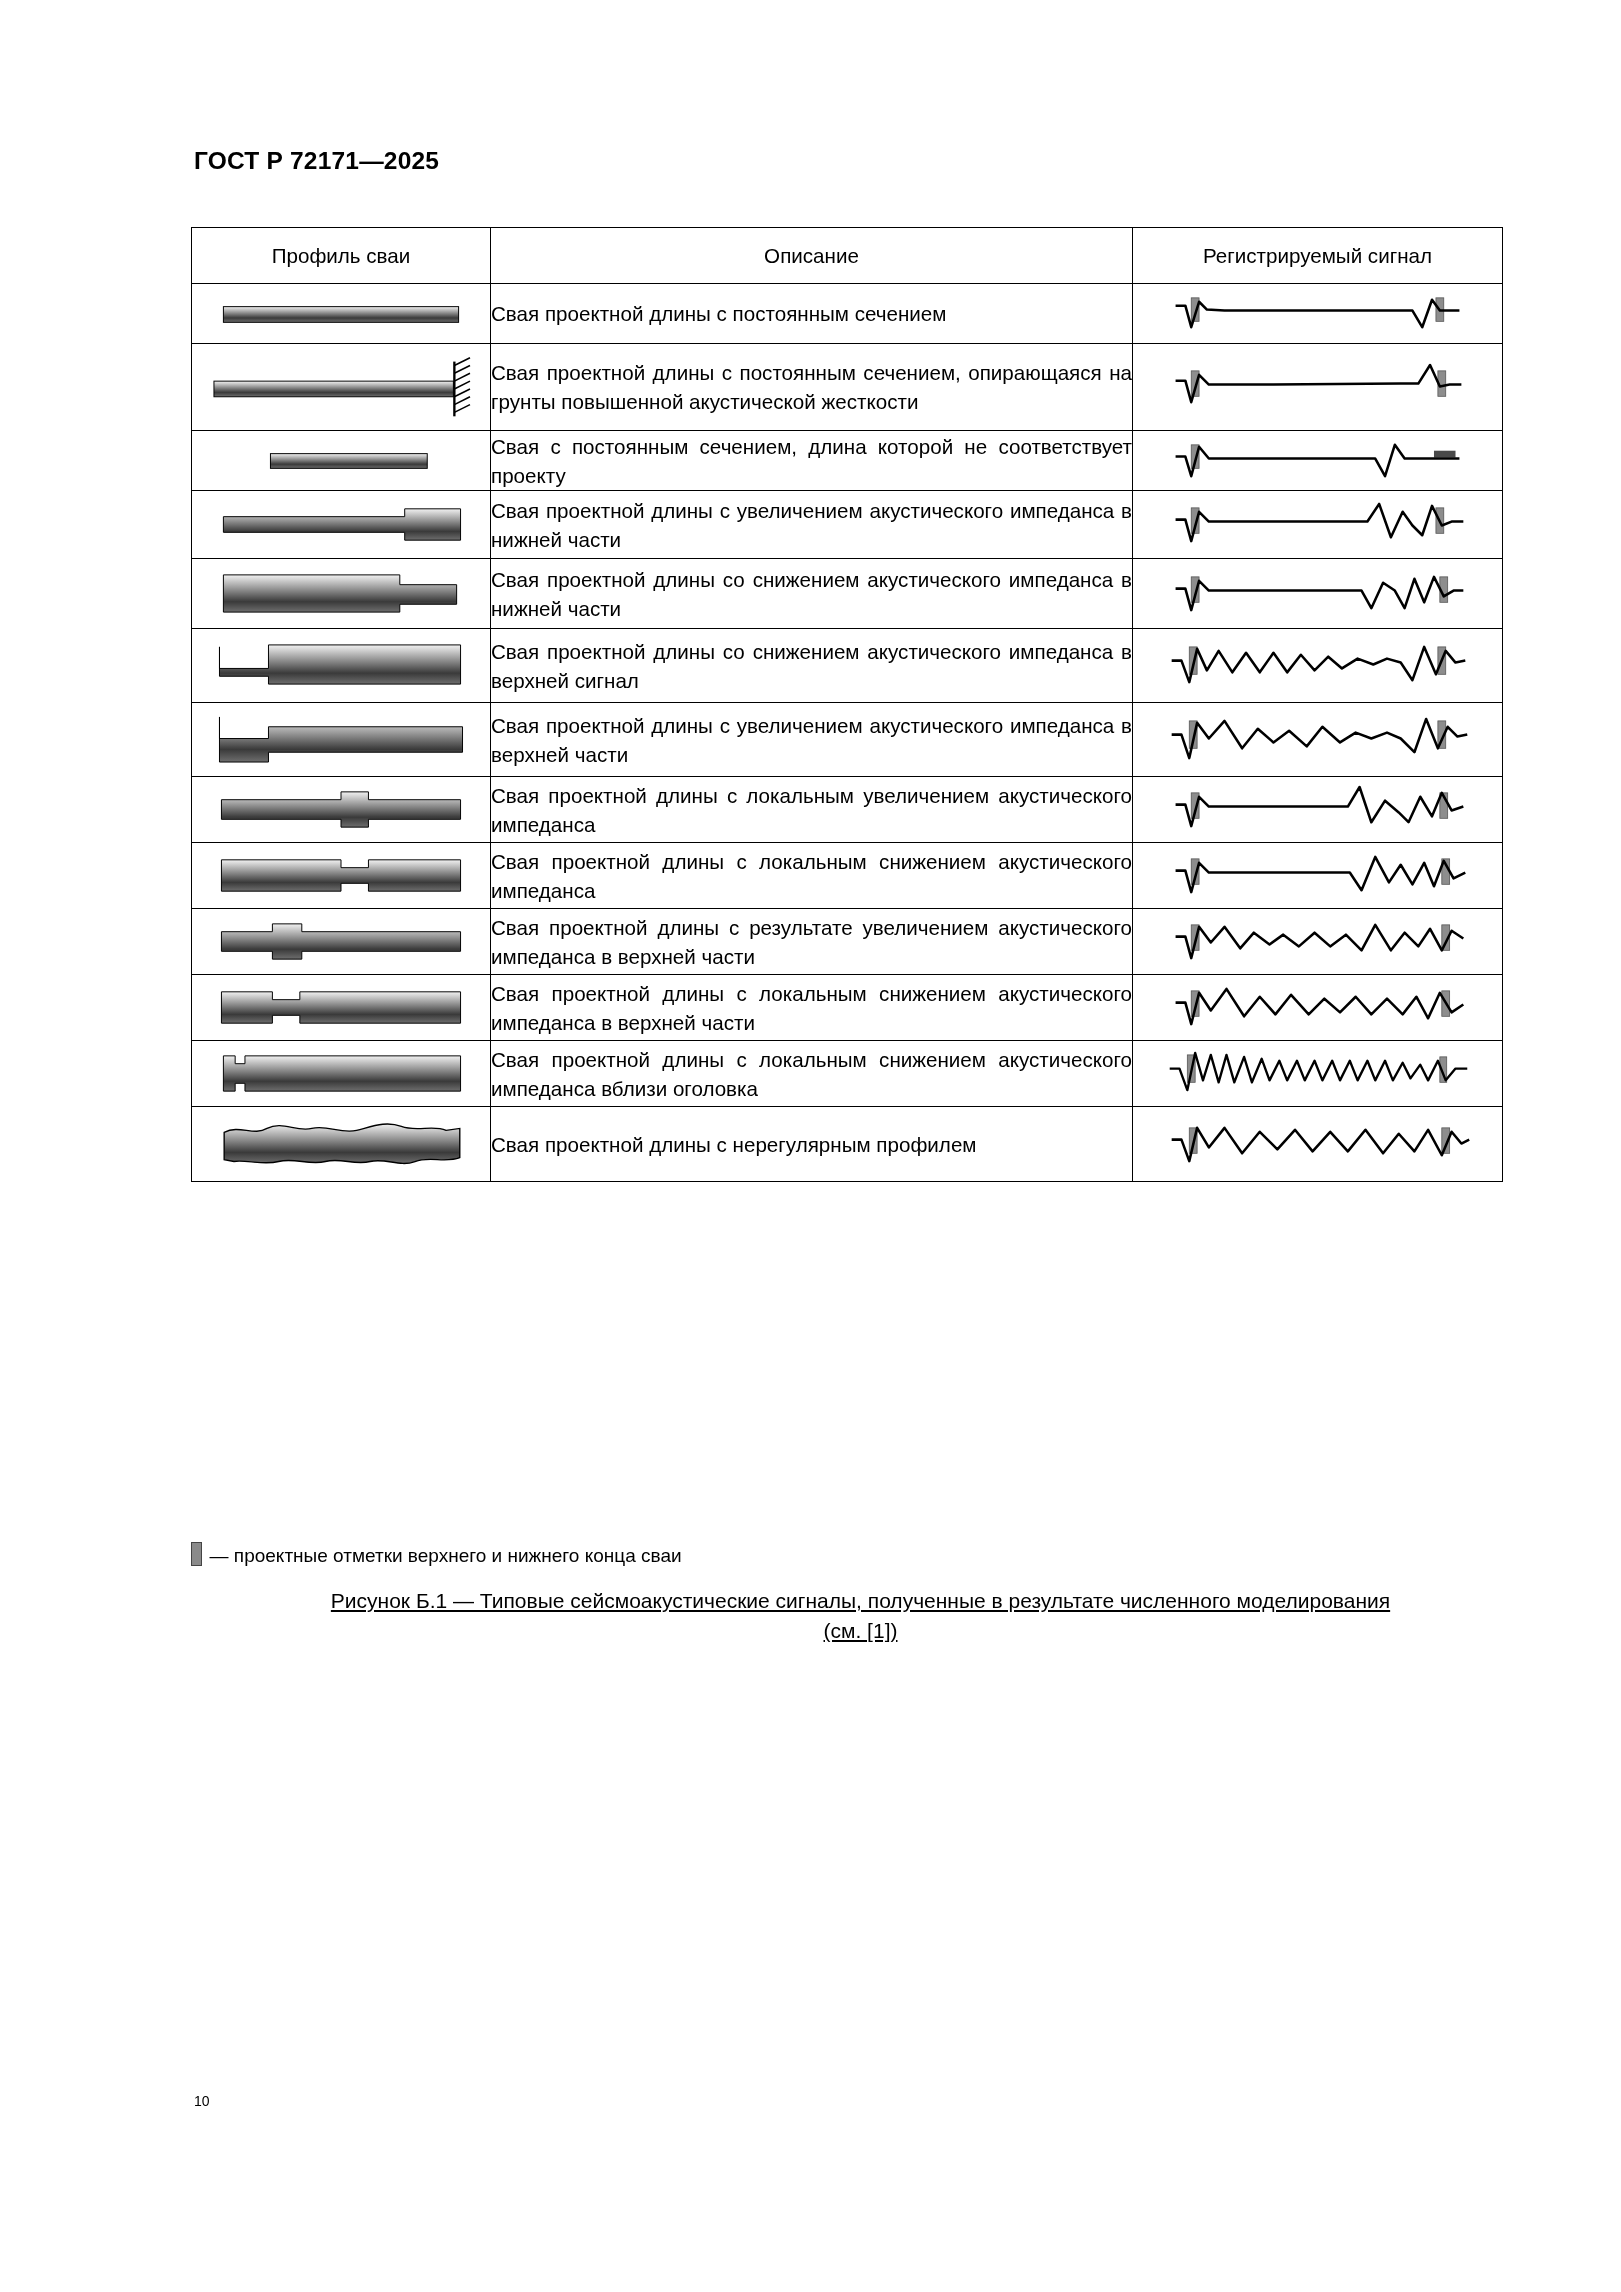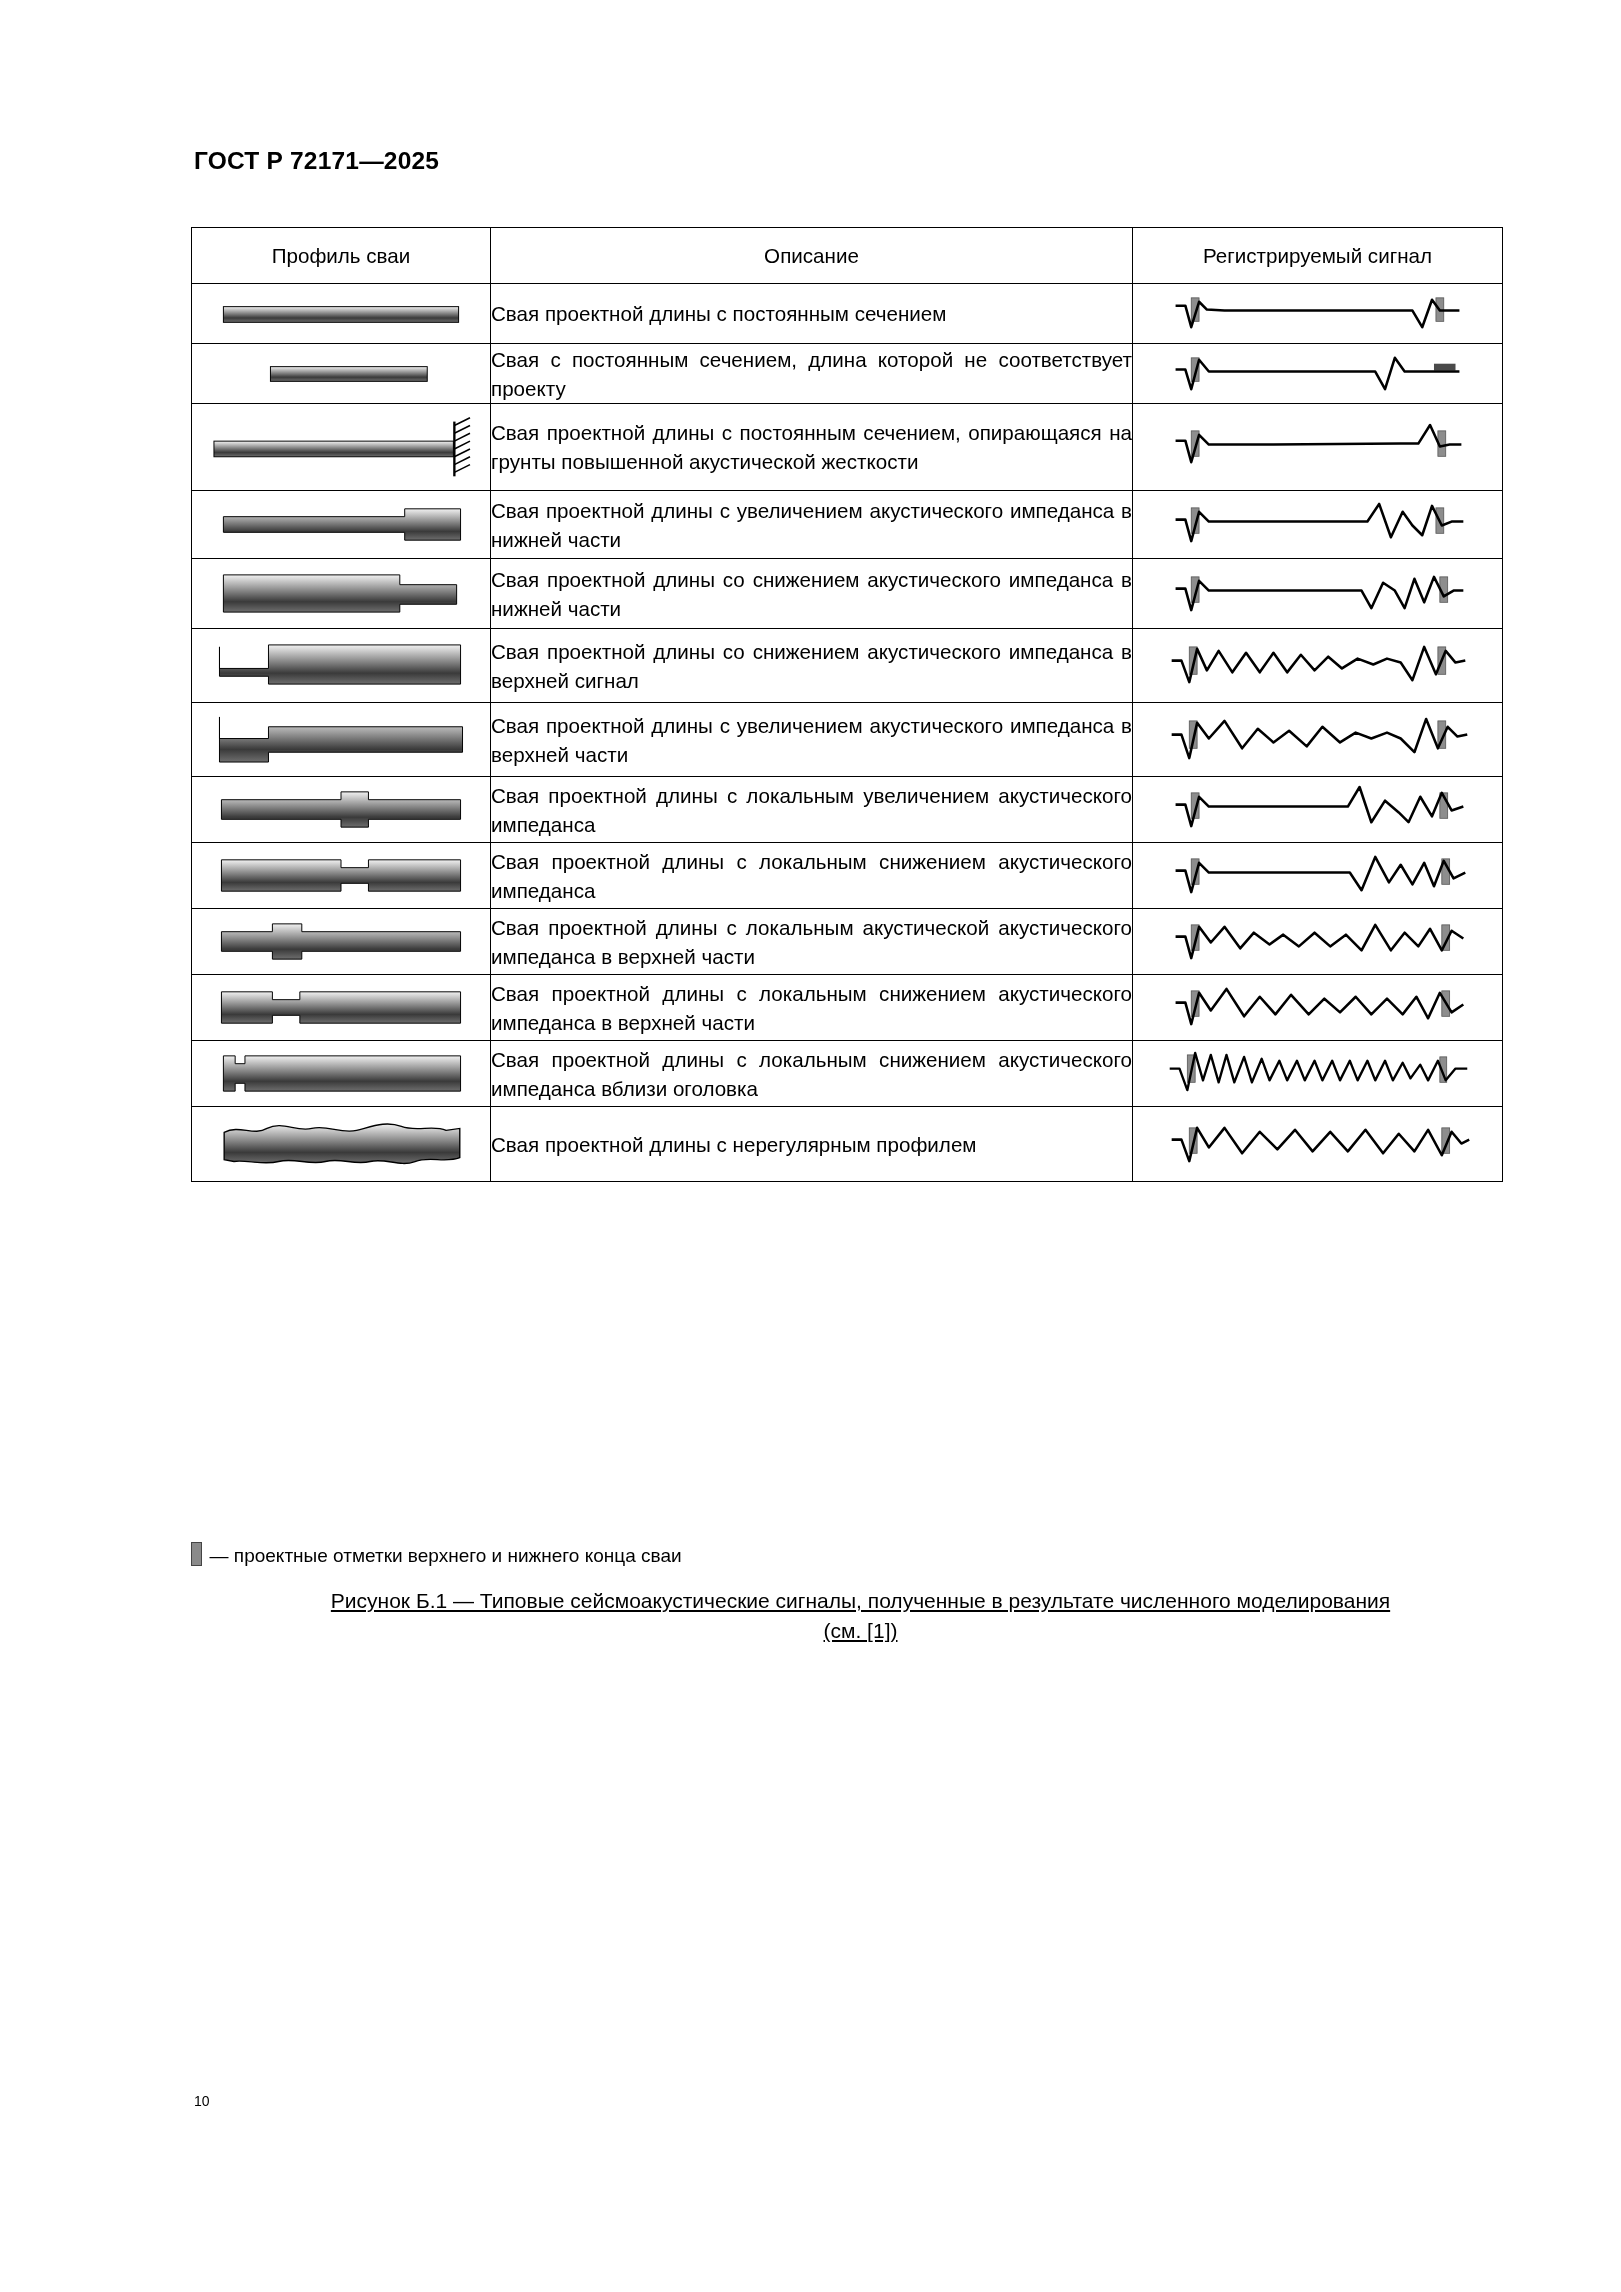--- a/index.html
+++ b/index.html
@@ -137,36 +137,20 @@
             </defs>
             <rect x="30" y="23" width="240" height="16" fill="url(#pg)" stroke="#000" stroke-width="1"></rect>
           </svg>
         </td>
         <td class="desc">Свая проектной длины с постоянным сечением</td>
         <td class="signal">
           <svg width="323" height="59" viewBox="0 0 330 60">
             <rect x="36" y="14" width="8" height="24" fill="#8d8d8d" stroke="#555" stroke-width="0.8"></rect>
             <rect x="286" y="14" width="8" height="24" fill="#8d8d8d" stroke="#555" stroke-width="0.8"></rect>
             <path d="M20,22 L30,22 L36,44 L44,18 L52,26 L70,27 L250,27 L262,27 L272,44 L282,16 L290,27 L310,27" fill="none" stroke="#000" stroke-width="2.6" stroke-linejoin="round"></path>
-          </svg>
-        </td>
-      </tr>
-
-      <tr>
-        <td class="profile">
-          <svg width="294" height="57" viewBox="0 0 300 58">
-            <rect x="78" y="22" width="160" height="15" fill="url(#pg)" stroke="#000" stroke-width="1"></rect>
-          </svg>
-        </td>
-        <td class="desc">Свая с постоянным сечением, длина которой не соответствует проекту</td>
-        <td class="signal">
-          <svg width="323" height="59" viewBox="0 0 330 60">
-            <rect x="36" y="14" width="8" height="24" fill="#8d8d8d" stroke="#555" stroke-width="0.8"></rect>
-            <rect x="284" y="20" width="22" height="7" fill="#4a4a4a"></rect>
-            <path d="M20,26 L30,26 L36,46 L44,16 L54,28 L210,28 L224,28 L234,46 L244,14 L254,28 L280,28 L310,28" fill="none" stroke="#000" stroke-width="2.6" stroke-linejoin="round"></path>
           </svg>
         </td>
       </tr>
 
       <tr>
         <td class="profile">
           <svg width="294" height="86" viewBox="0 0 300 88">
             <rect x="20" y="38" width="245" height="16" fill="url(#pg)" stroke="#000" stroke-width="1"></rect>
             <line x1="266" y1="18" x2="266" y2="74" stroke="#000" stroke-width="2.4"></line>
             <g stroke="#000" stroke-width="1.6">
@@ -185,20 +169,36 @@
           <svg width="323" height="69" viewBox="0 0 330 70">
             <rect x="36" y="18" width="8" height="26" fill="#8d8d8d" stroke="#555" stroke-width="0.8"></rect>
             <rect x="288" y="18" width="8" height="26" fill="#8d8d8d" stroke="#555" stroke-width="0.8"></rect>
             <path d="M20,28 L30,28 L36,50 L44,22 L54,32 L120,32 L250,31 L268,31 L280,12 L290,34 L300,32 L312,32" fill="none" stroke="#000" stroke-width="2.6" stroke-linejoin="round"></path>
           </svg>
         </td>
       </tr>
 
       <tr>
         <td class="profile">
+          <svg width="294" height="57" viewBox="0 0 300 58">
+            <rect x="78" y="22" width="160" height="15" fill="url(#pg)" stroke="#000" stroke-width="1"></rect>
+          </svg>
+        </td>
+        <td class="desc">Свая с постоянным сечением, длина которой не соответствует проекту</td>
+        <td class="signal">
+          <svg width="323" height="59" viewBox="0 0 330 60">
+            <rect x="36" y="14" width="8" height="24" fill="#8d8d8d" stroke="#555" stroke-width="0.8"></rect>
+            <rect x="284" y="20" width="22" height="7" fill="#4a4a4a"></rect>
+            <path d="M20,26 L30,26 L36,46 L44,16 L54,28 L210,28 L224,28 L234,46 L244,14 L254,28 L280,28 L310,28" fill="none" stroke="#000" stroke-width="2.6" stroke-linejoin="round"></path>
+          </svg>
+        </td>
+      </tr>
+
+      <tr>
+        <td class="profile">
           <svg width="294" height="67" viewBox="0 0 300 68">
             <path d="M30,26 L215,26 L215,18 L272,18 L272,50 L215,50 L215,42 L30,42 Z" fill="url(#pg)" stroke="#000" stroke-width="1"></path>
           </svg>
         </td>
         <td class="desc">Свая проектной длины с увеличением акустического импеданса в нижней части</td>
         <td class="signal">
           <svg width="323" height="65" viewBox="0 0 330 66">
             <rect x="36" y="16" width="8" height="26" fill="#8d8d8d" stroke="#555" stroke-width="0.8"></rect>
             <rect x="286" y="16" width="8" height="26" fill="#8d8d8d" stroke="#555" stroke-width="0.8"></rect>
             <path d="M20,28 L30,28 L36,50 L44,20 L54,30 L200,30 L216,30 L228,12 L240,46 L252,20 L262,34 L272,44 L282,14 L292,34 L302,30 L314,30" fill="none" stroke="#000" stroke-width="2.6" stroke-linejoin="round"></path>
@@ -285,21 +285,21 @@
           </svg>
         </td>
       </tr>
 
       <tr>
         <td class="profile">
           <svg width="294" height="63" viewBox="0 0 300 64">
             <path d="M28,22 L80,22 L80,14 L110,14 L110,22 L272,22 L272,42 L110,42 L110,50 L80,50 L80,42 L28,42 Z" fill="url(#pg)" stroke="#000" stroke-width="1"></path>
           </svg>
         </td>
-        <td class="desc">Свая проектной длины с локальным акустической акустического импеданса в верхней части</td>
+        <td class="desc">Свая проектной длины с результате увеличением акустического импеданса в верхней части</td>
         <td class="signal">
           <svg width="323" height="65" viewBox="0 0 330 66">
             <rect x="36" y="16" width="8" height="26" fill="#8d8d8d" stroke="#555" stroke-width="0.8"></rect>
             <rect x="292" y="16" width="8" height="26" fill="#8d8d8d" stroke="#555" stroke-width="0.8"></rect>
             <path d="M20,28 L30,28 L36,50 L44,18 L56,34 L70,18 L86,40 L100,24 L116,36 L130,26 L146,38 L162,24 L178,38 L194,26 L210,42 L224,16 L240,42 L254,24 L268,38 L280,20 L292,42 L302,22 L314,30" fill="none" stroke="#000" stroke-width="2.6" stroke-linejoin="round"></path>
           </svg>
         </td>
       </tr>
 
       <tr>

